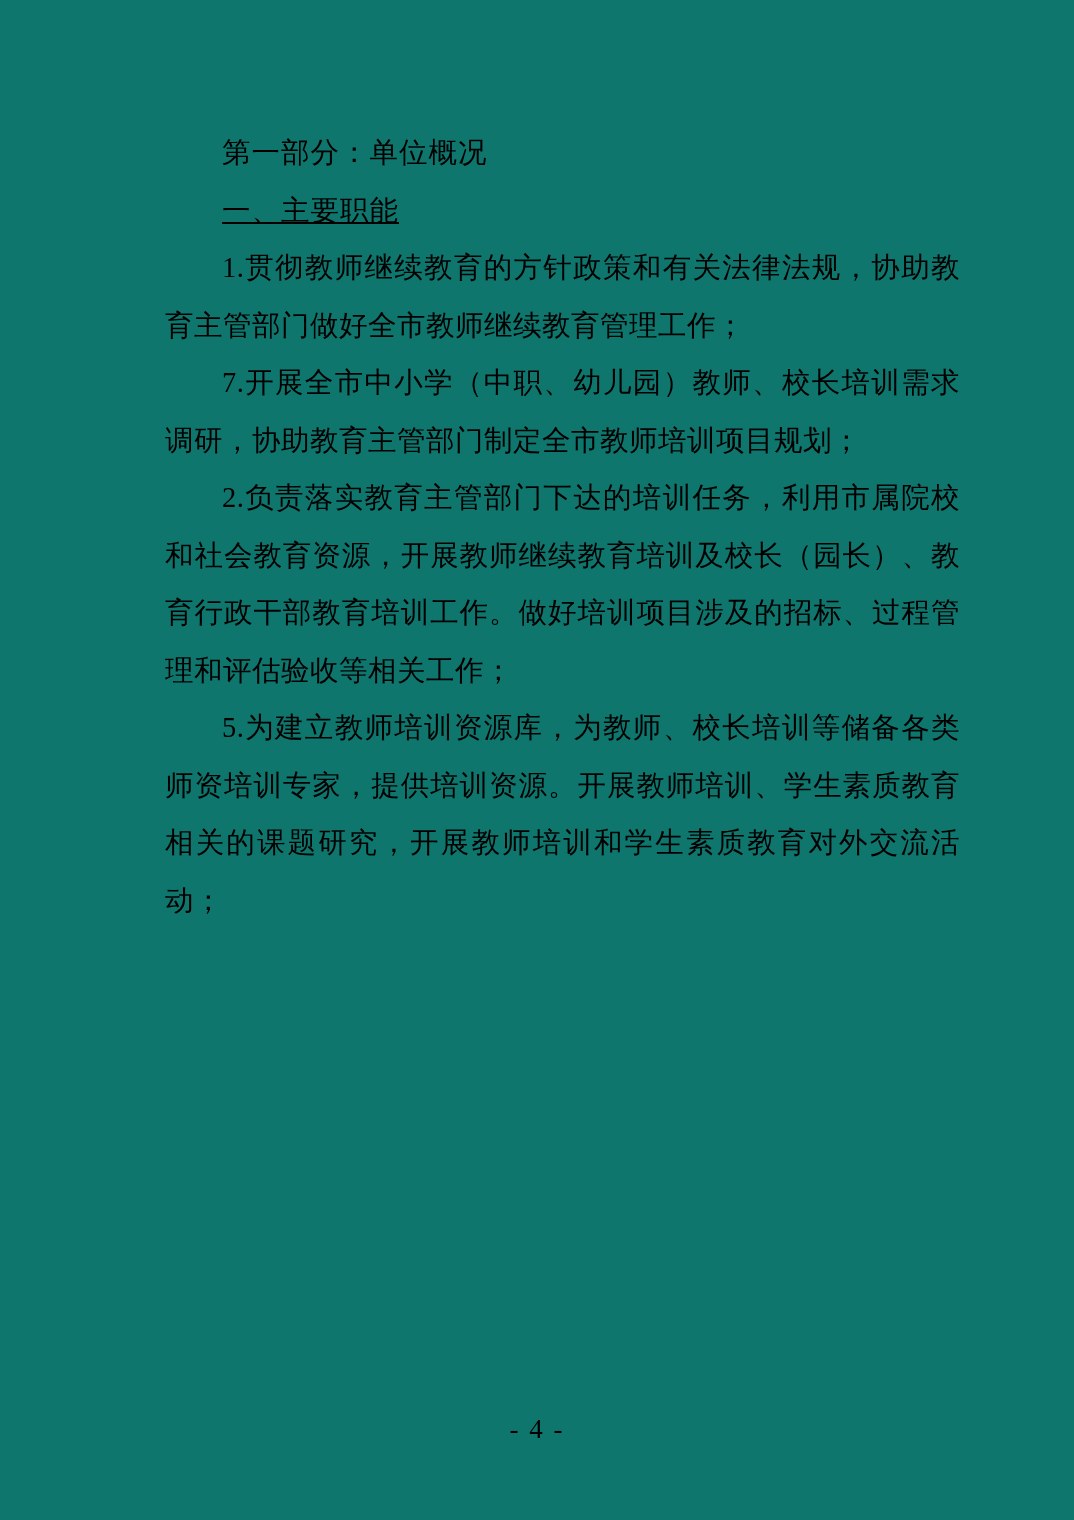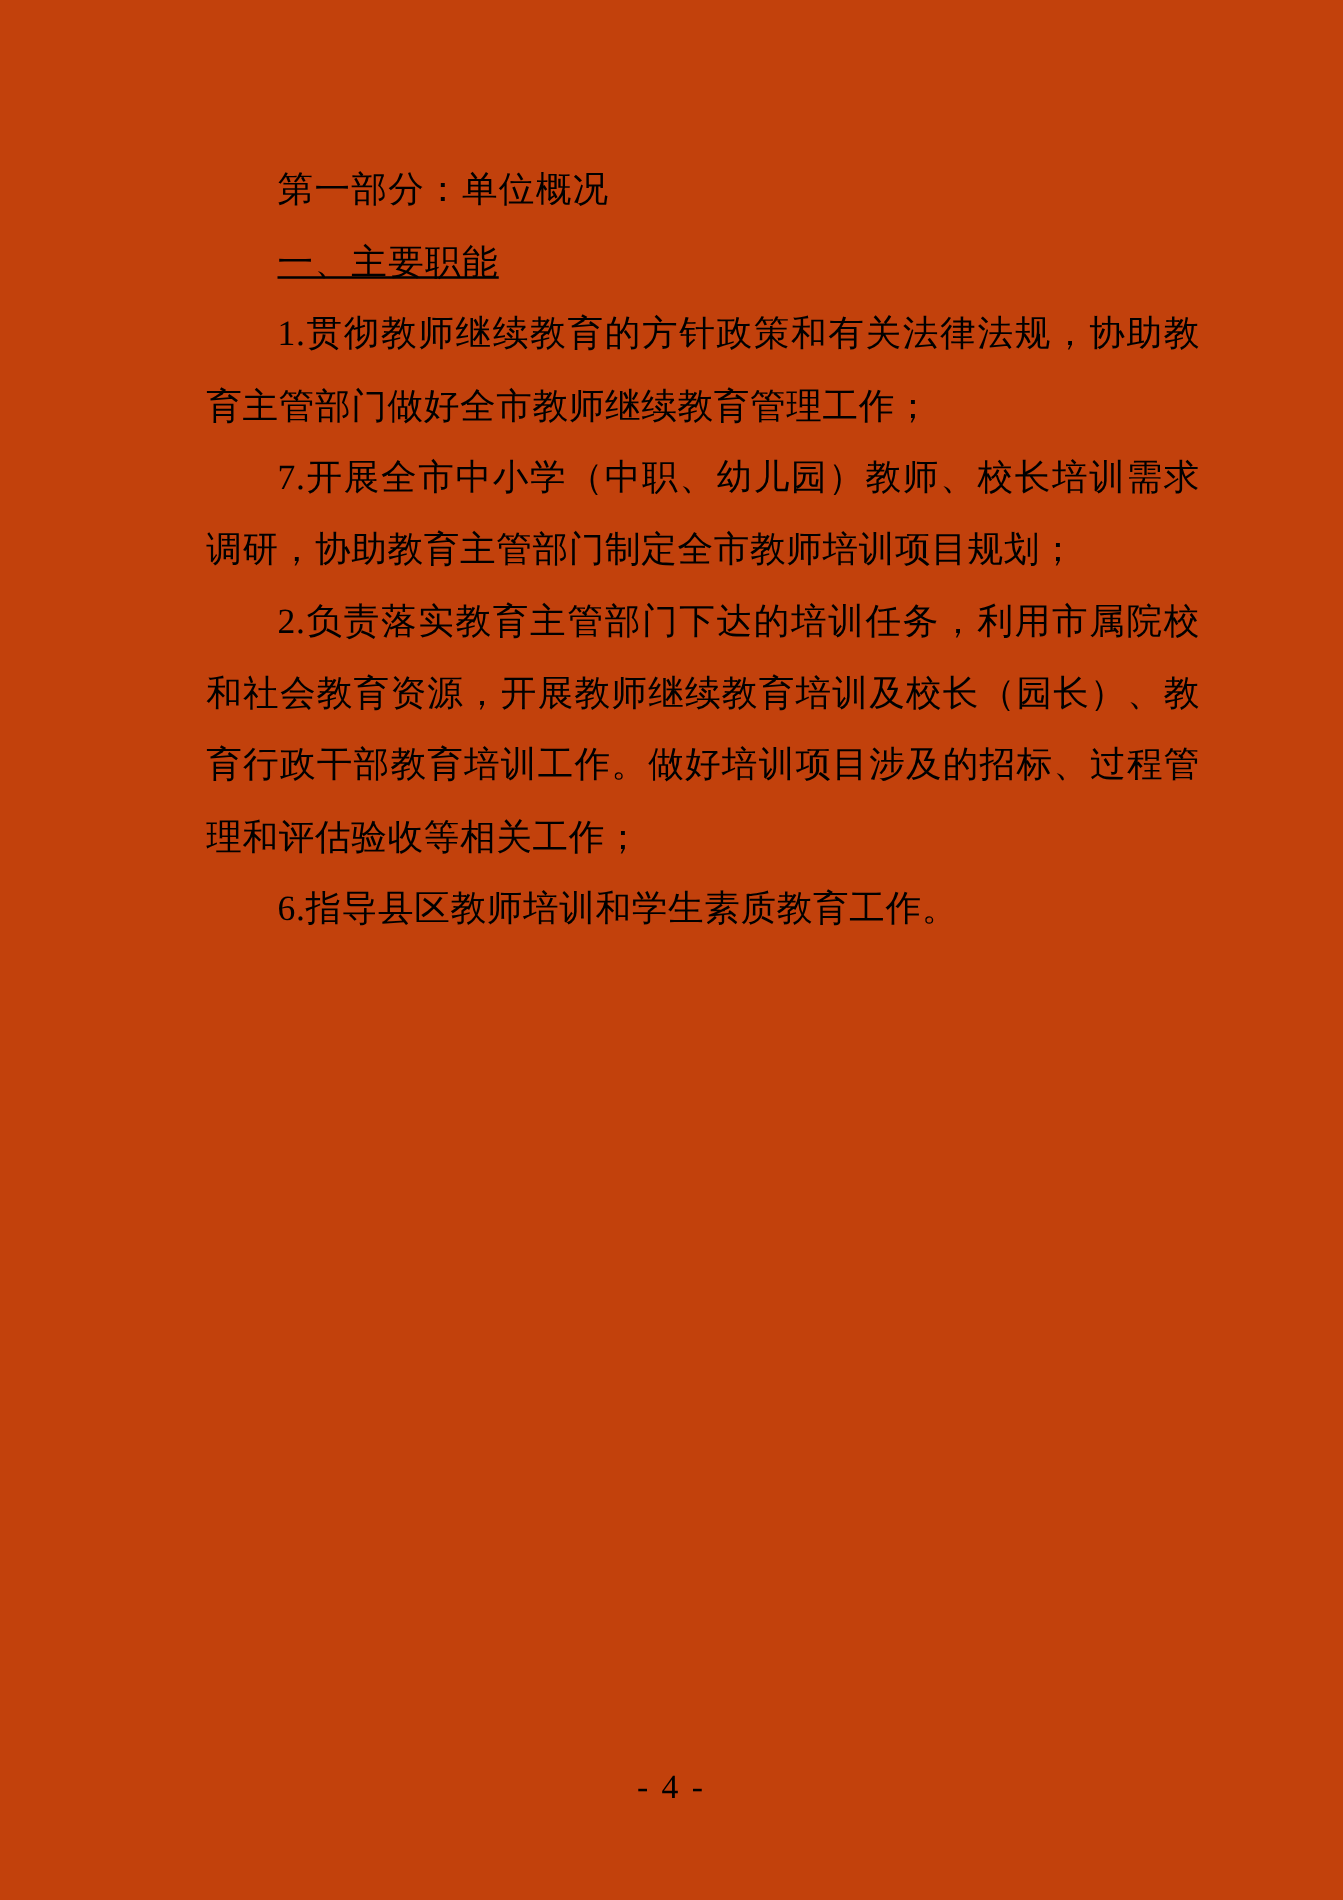--- a/index.html
+++ b/index.html
@@ -4,21 +4,21 @@
 <style>
   html, body {
     margin: 0;
     padding: 0;
     background: #ffffff;
   }
   .page {
     position: relative;
     width: 1074px;
     height: 1520px;
-    background: #c2410c;
+    background: #0f766e;
     color: #000000;
     font-family: "Liberation Serif", "DejaVu Serif", serif;
     overflow: hidden;
   }
   .content {
     position: absolute;
     left: 165px;
     top: 124px;
     width: 795px;
   }
@@ -63,16 +63,16 @@
 </head>
 <body>
 
 <div class="page">
   <div class="content">
     <h1 class="section-heading">第一部分：单位概况</h1>
     <p class="subsection-heading">一、主要职能</p>
     <p class="body-para">1.贯彻教师继续教育的方针政策和有关法律法规，协助教育主管部门做好全市教师继续教育管理工作；</p>
     <p class="body-para">7.开展全市中小学（中职、幼儿园）教师、校长培训需求调研，协助教育主管部门制定全市教师培训项目规划；</p>
     <p class="body-para">2.负责落实教育主管部门下达的培训任务，利用市属院校和社会教育资源，开展教师继续教育培训及校长（园长）、教育行政干部教育培训工作。做好培训项目涉及的招标、过程管理和评估验收等相关工作；</p>
-    <p class="body-para">6.指导县区教师培训和学生素质教育工作。</p>
+    <p class="body-para">5.为建立教师培训资源库，为教师、校长培训等储备各类师资培训专家，提供培训资源。开展教师培训、学生素质教育相关的课题研究，开展教师培训和学生素质教育对外交流活动；</p>
   </div>
   <div class="page-footer">- 4 -</div>
 </div>
 
 </body></html>

